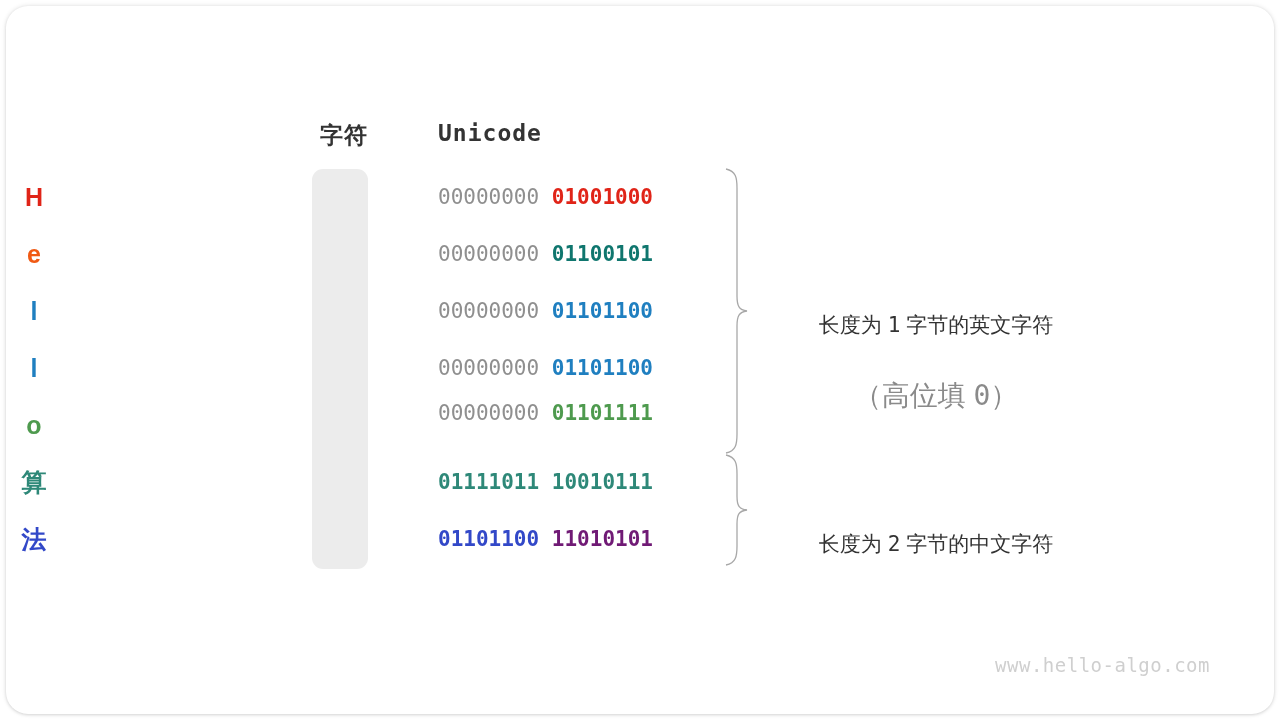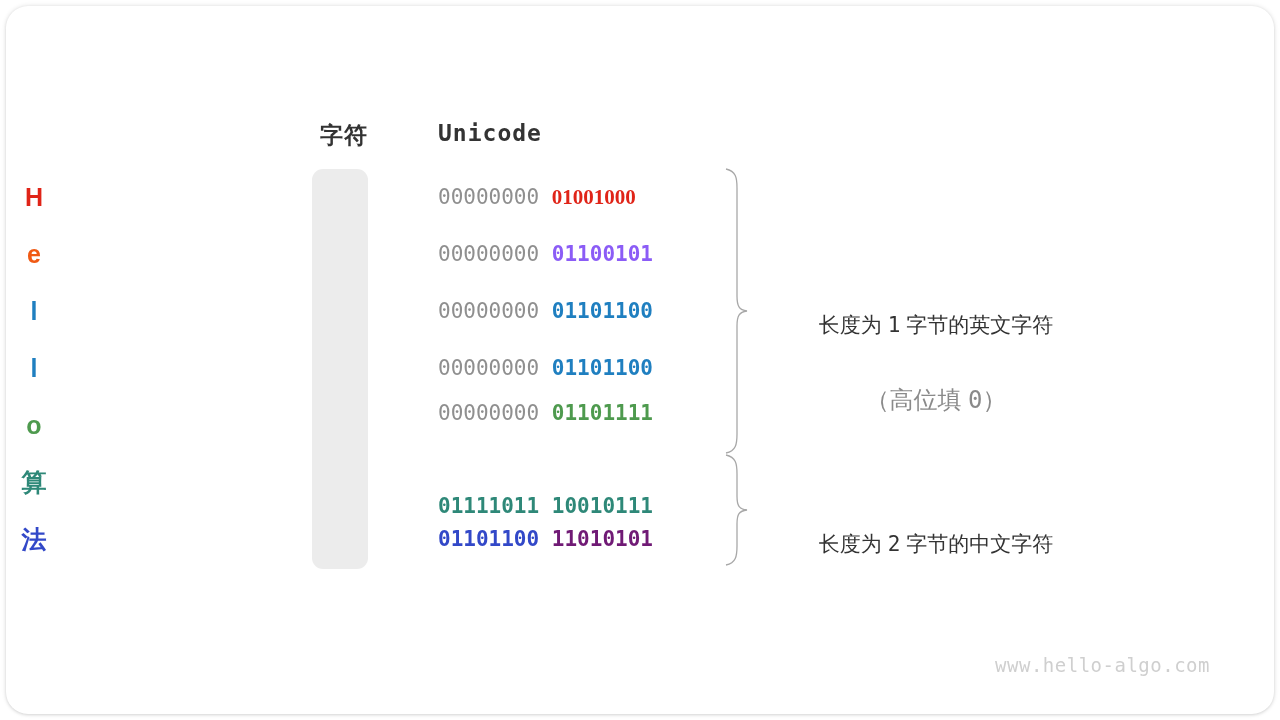--- a/index.html
+++ b/index.html
@@ -110,23 +110,23 @@
     position: absolute;
     text-align: center;
     font-family: "Liberation Sans", sans-serif;
     white-space: pre;
   }
   .annot-line1 {
     font-size: 21px;
     color: #333333;
   }
   .annot-line2 {
-    font-size: 24px;
+    font-size: 28px;
     color: #8a8a8a;
-    margin-top: 9px;
+    margin-top: 2px;
   }
   .mono-inline {
     font-family: "DejaVu Sans Mono", monospace;
   }
   #annot-1 {
     left: 768px;
     top: 269px;
     width: 324px;
   }
   #annot-2 {
@@ -160,26 +160,26 @@
   <div id="char-cells">
       <div class="char-cell" style="top: 163px; color: rgb(224, 36, 24);">H</div>
       <div class="char-cell" style="top: 220px; color: rgb(240, 90, 20);">e</div>
       <div class="char-cell" style="top: 277px; color: rgb(31, 127, 192);">l</div>
       <div class="char-cell" style="top: 334px; color: rgb(31, 127, 192);">l</div>
       <div class="char-cell" style="top: 391px; color: rgb(78, 154, 78);">o</div>
       <div class="char-cell" style="top: 448px; color: rgb(46, 136, 120);">算</div>
       <div class="char-cell" style="top: 505px; color: rgb(50, 72, 200);">法</div>
     </div>
   <div id="bin-rows">
-      <div class="bin-row" style="top: 163px;"><span class="bin-hi">00000000</span><span> </span><span class="bin-lo" style="color: rgb(224, 36, 24); font-family: Liberation Serif, serif;">01001000</span></div>
-      <div class="bin-row" style="top: 220px;"><span class="bin-hi">00000000</span><span> </span><span class="bin-lo" style="color: #8b5cf6;">01100101</span></div>
+      <div class="bin-row" style="top: 163px;"><span class="bin-hi">00000000</span><span> </span><span class="bin-lo" style="color: rgb(224, 36, 24);">01001000</span></div>
+      <div class="bin-row" style="top: 220px;"><span class="bin-hi">00000000</span><span> </span><span class="bin-lo" style="color: #0f766e;">01100101</span></div>
       <div class="bin-row" style="top: 277px;"><span class="bin-hi">00000000</span><span> </span><span class="bin-lo" style="color: rgb(31, 127, 192);">01101100</span></div>
       <div class="bin-row" style="top: 334px;"><span class="bin-hi">00000000</span><span> </span><span class="bin-lo" style="color: rgb(31, 127, 192);">01101100</span></div>
       <div class="bin-row" style="top: 379px;"><span class="bin-hi">00000000</span><span> </span><span class="bin-lo" style="color: rgb(78, 154, 78);">01101111</span></div>
-      <div class="bin-row" style="top: 472px;"><span class="bin-hi bold" style="color: rgb(46, 136, 120);">01111011</span><span> </span><span class="bin-lo" style="color: rgb(46, 136, 120);">10010111</span></div>
+      <div class="bin-row" style="top: 448px;"><span class="bin-hi bold" style="color: rgb(46, 136, 120);">01111011</span><span> </span><span class="bin-lo" style="color: rgb(46, 136, 120);">10010111</span></div>
       <div class="bin-row" style="top: 505px;"><span class="bin-hi bold" style="color: rgb(50, 72, 200);">01101100</span><span> </span><span class="bin-lo" style="color: #701a75;">11010101</span></div>
     </div>
 
   <svg id="brace-1" width="30" height="290" viewBox="0 0 30 290">
     <path d="M6,3 C16,5 17,12 17,22 L17,130 C17,140 19,144 27,145
              C19,146 17,150 17,160 L17,268 C17,278 16,285 6,287" fill="none" stroke="#a8a8a8" stroke-width="1.3"></path>
   </svg>
 
   <svg id="brace-2" width="30" height="116" viewBox="0 0 30 116">
     <path d="M6,3 C16,5 17,12 17,22 L17,44 C17,54 19,57 27,58

